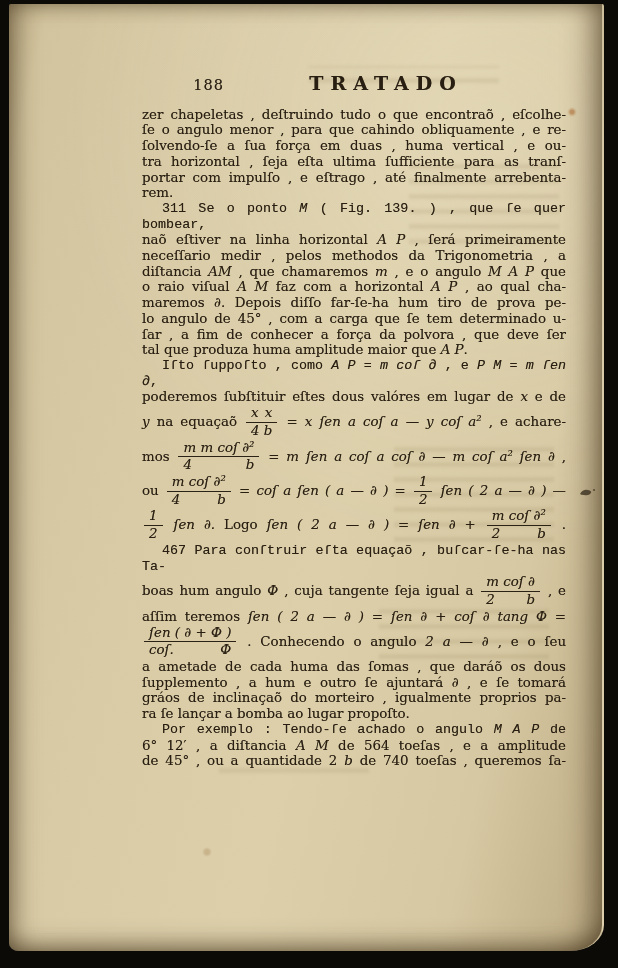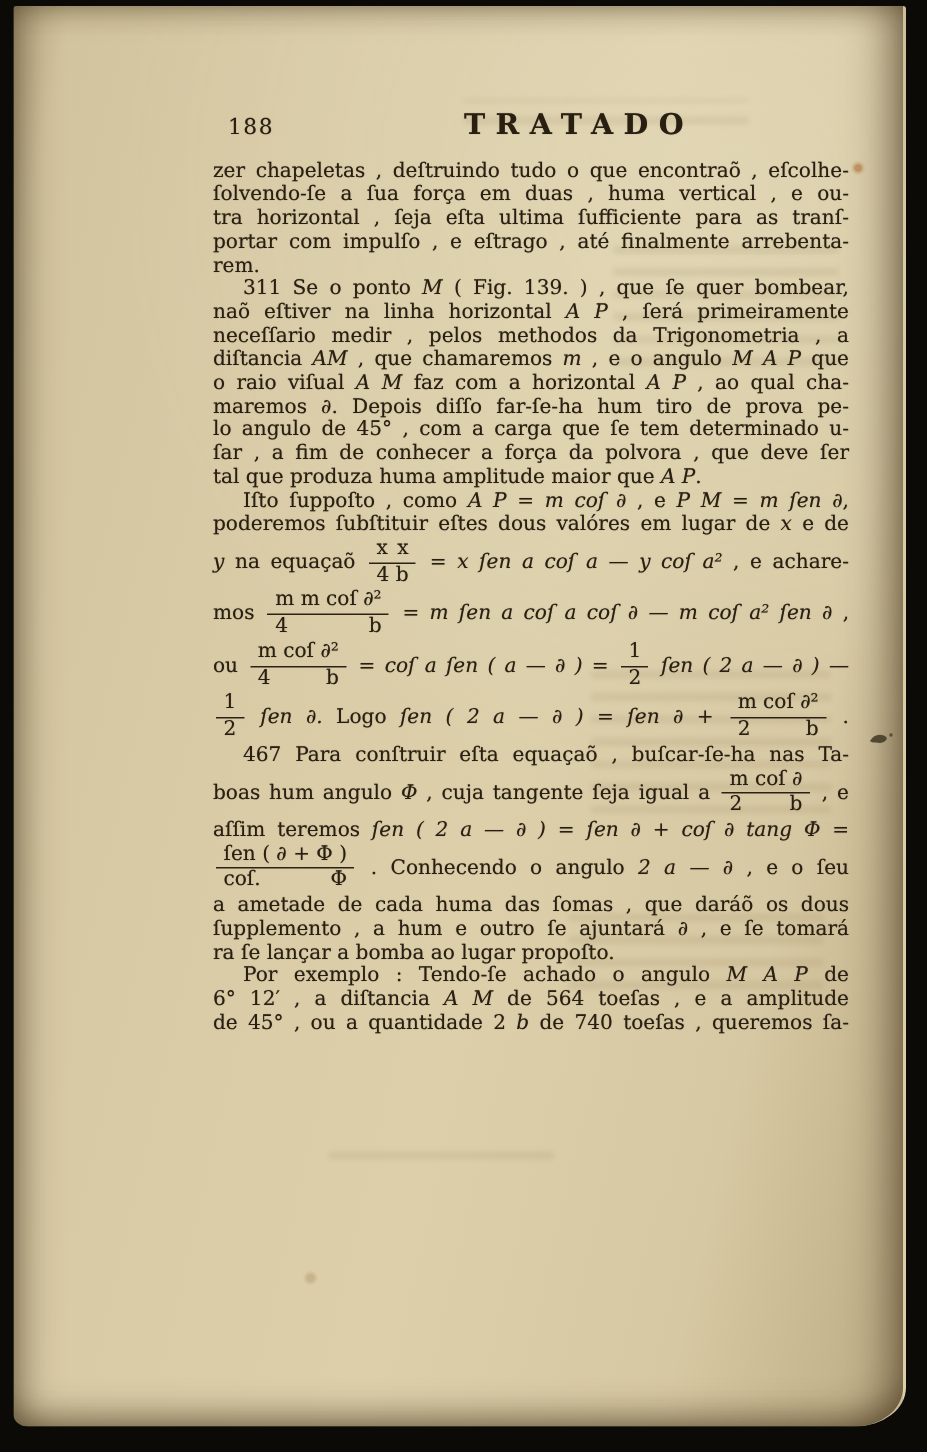--- a/index.html
+++ b/index.html
@@ -33,30 +33,30 @@
   .g4{left:370px;top:598px;width:170px;height:62px;}
   .g5{left:210px;top:758px;width:150px;height:16px;}
   .smudge{position:absolute;left:570px;top:480px;}
   .textblock{
     position:absolute;left:133px;top:72px;width:424px;
     color:#281f12;
     font-size:13.4px;line-height:15.7px;
     text-shadow:0 0 .6px rgba(45,34,18,.55);
   }
   .header{display:flex;align-items:baseline;margin-bottom:13px;padding-left:10px;}
-  .pagenum{width:72px;font-size:14.5px;letter-spacing:1px;}
+  .pagenum{width:72px;font-size:14.5px;letter-spacing:1px;text-align:right;}
   .runtitle{flex:1;text-align:center;font-weight:bold;font-size:19px;letter-spacing:7px;padding-right:18px;}
   .para{margin:0;}
   .line{text-align:justify;text-align-last:justify;}
   .line.short{text-align-last:left;}
-  .para.indent .line:first-child{text-indent:20px;}
+  .para.indent .line:first-child{text-indent:20px;font-family:Liberation Mono, monospace;}
   i{font-style:italic;}
   .frac{
     display:inline-block;vertical-align:middle;text-align:left;
-    line-height:1.1;padding:1px 2px;
+    font-style:italic;line-height:1.1;padding:1px 2px;
   }
   .frac .num{display:block;border-bottom:1.4px solid #2b2216;padding:0 5px 1px;}
   .frac .den{display:block;padding:1px 5px 0;}
   .catchrow{text-align:right;padding-right:4px;margin-top:1px;}
 </style>
 </head>
 <body>
 
 <div class="paper">
   <div class="ghost g1"></div>
@@ -74,20 +74,21 @@
 
   <div class="textblock">
     <div class="header">
       <span class="pagenum">188</span>
       <span class="runtitle">TRATADO</span>
     </div>
 
     <div>
         <div class="para">
           <div class="line">zer chapeletas , deſtruindo tudo o que encontraõ , eſcolhe-</div>
+          <div class="line">ſe o angulo menor , para que cahindo obliquamente , e re-</div>
           <div class="line">ſolvendo-ſe a ſua força em duas , huma vertical , e ou-</div>
           <div class="line">tra horizontal , ſeja eſta ultima ſufficiente para as tranſ-</div>
           <div class="line">portar com impulſo , e eſtrago , até finalmente arrebenta-</div>
           <div class="line short">rem.</div>
         </div>
         <div class="para indent">
           <div class="line">311 Se o ponto <i>M</i> ( Fig. 139. ) , que ſe quer bombear,</div>
           <div class="line">naõ eſtiver na linha horizontal <i>A P</i> , ſerá primeiramente</div>
           <div class="line">neceſſario medir , pelos methodos da Trigonometria , a</div>
           <div class="line">diſtancia <i>AM</i> , que chamaremos <i>m</i> , e o angulo <i>M A P</i> que</div>
@@ -105,20 +106,21 @@
           <div class="line">ou <span class="frac"><span class="num">m coſ ∂²</span><span class="den">4 b</span></span> = <i>coſ a ſen ( a — ∂ )</i> = <span class="frac"><span class="num">1</span><span class="den">2</span></span> <i>ſen ( 2 a — ∂ )</i> —</div>
           <div class="line"><span class="frac"><span class="num">1</span><span class="den">2</span></span> <i>ſen ∂.</i> Logo <i>ſen ( 2 a — ∂ )</i> = <i>ſen ∂</i> + <span class="frac"><span class="num">m coſ ∂²</span><span class="den">2 b</span></span> .</div>
         </div>
         <div class="para indent">
           <div class="line">467 Para conſtruir eſta equaçaõ , buſcar-ſe-ha nas Ta-</div>
           <div class="line">boas hum angulo <i>Φ</i> , cuja tangente ſeja igual a <span class="frac"><span class="num">m coſ ∂</span><span class="den">2 b</span></span> , e</div>
           <div class="line">aſſim teremos <i>ſen ( 2 a — ∂ )</i> = <i>ſen ∂</i> + <i>coſ ∂ tang Φ</i> =</div>
           <div class="line"><span class="frac"><span class="num">ſen ( ∂ + Φ )</span><span class="den">coſ. Φ</span></span> . Conhecendo o angulo <i>2 a — ∂</i> , e o ſeu</div>
           <div class="line">a ametade de cada huma das ſomas , que daráõ os dous</div>
           <div class="line">ſupplemento , a hum e outro ſe ajuntará <i>∂</i> , e ſe tomará</div>
+          <div class="line">gráos de inclinaçaõ do morteiro , igualmente proprios pa-</div>
           <div class="line short">ra ſe lançar a bomba ao lugar propoſto.</div>
         </div>
         <div class="para indent">
           <div class="line">Por exemplo : Tendo-ſe achado  o angulo <i>M A P</i> de</div>
           <div class="line">6° 12′ , a diſtancia <i>A M</i> de 564 toeſas , e a amplitude</div>
           <div class="line">de 45° , ou a quantidade 2 <i>b</i> de 740 toeſas , queremos ſa-</div>
         </div>
       </div>
 
   </div>

